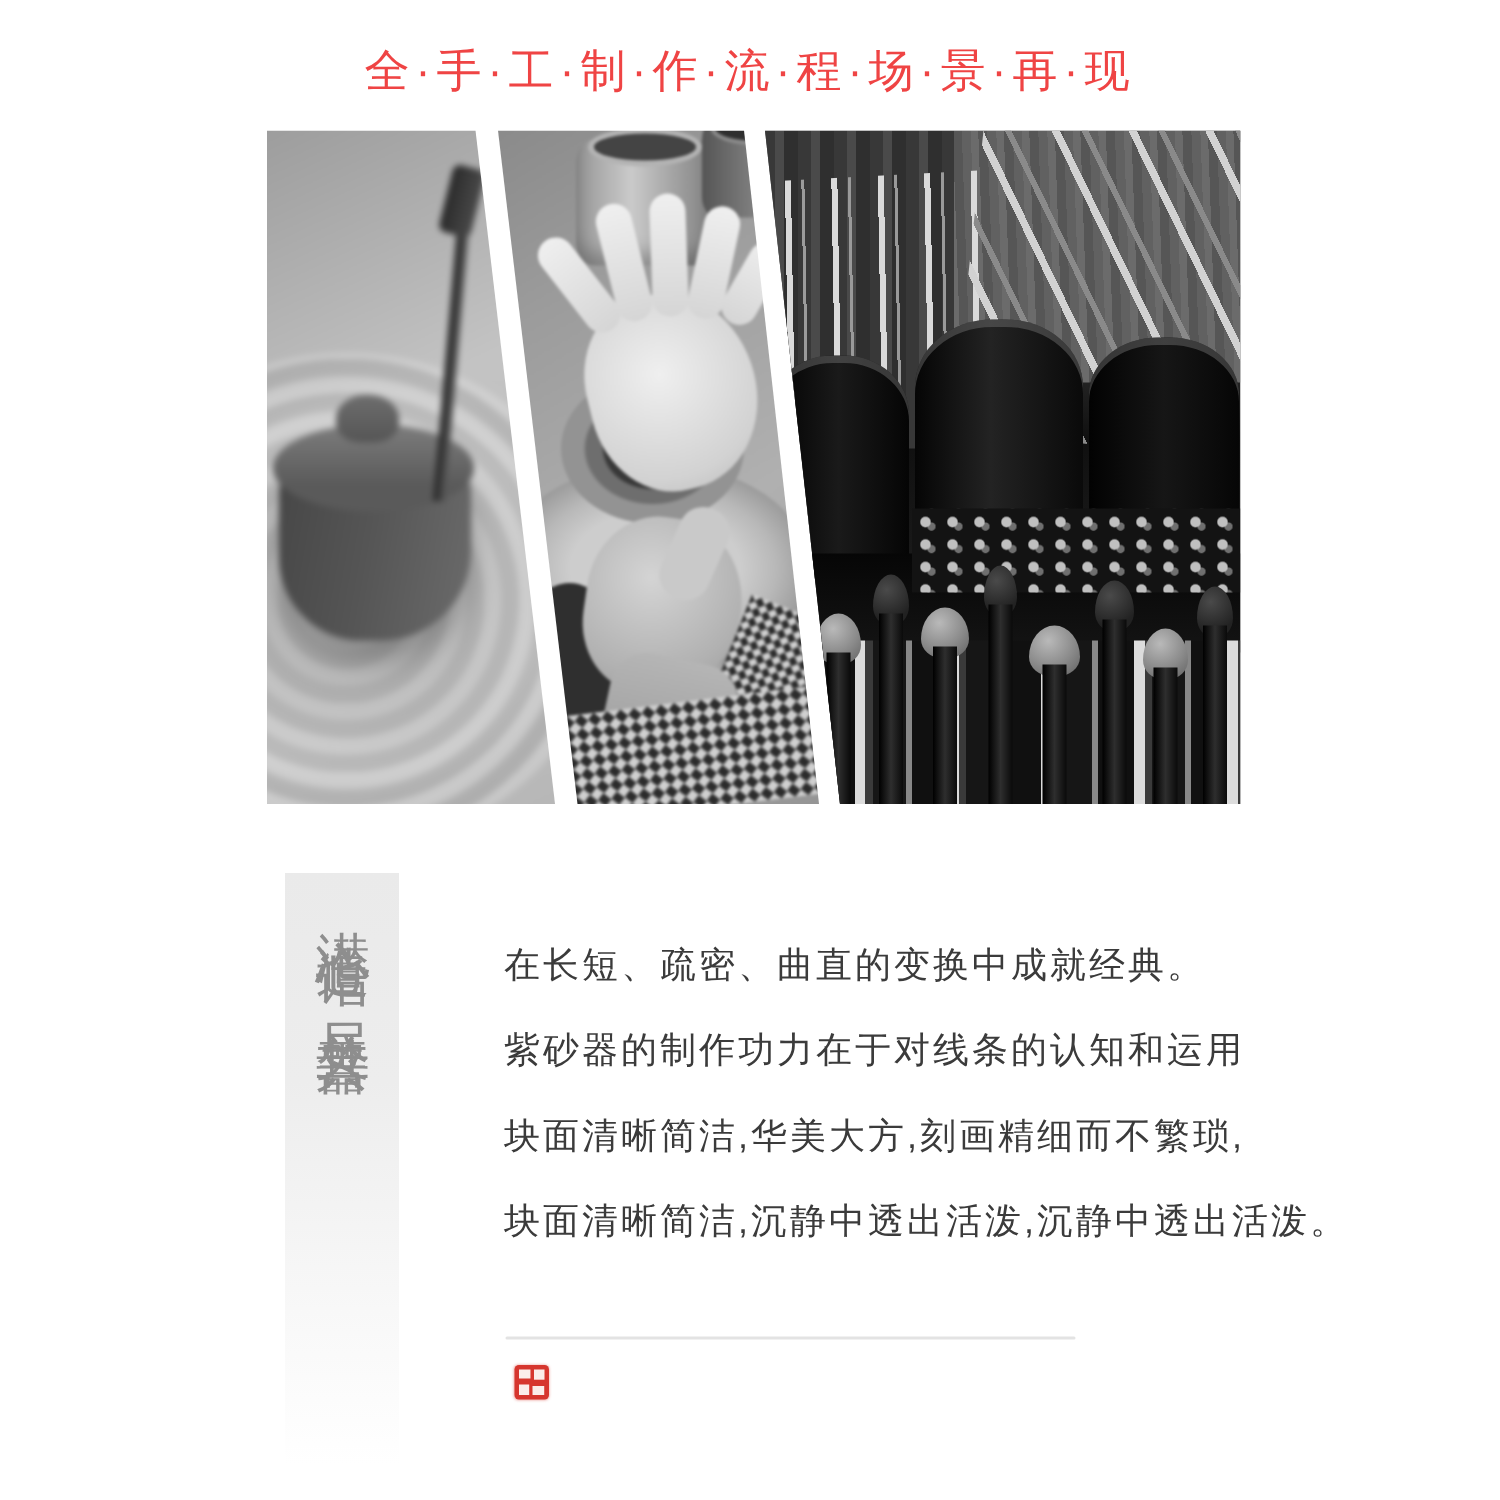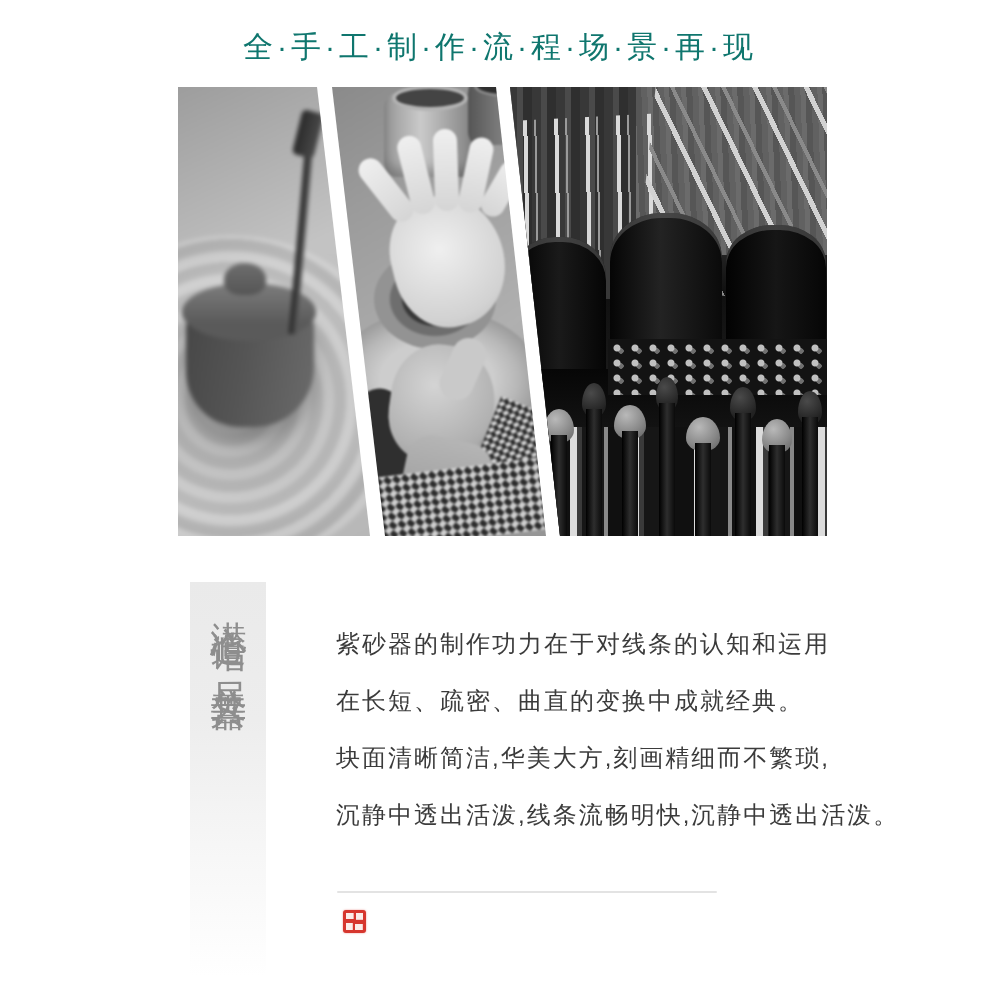--- a/index.html
+++ b/index.html
@@ -5,21 +5,21 @@
   html,body{margin:0;padding:0;}
   body{
     width:1000px;height:1000px;position:relative;background:#ffffff;
     font-family:"Liberation Sans", sans-serif;overflow:hidden;
   }
 
   
   .page-title{
     position:absolute;left:0;right:0;top:27px;margin:0;
     text-align:center;font-size:30px;font-weight:500;letter-spacing:4px;
-    color:#0f766e;font-family:"Liberation Sans",sans-serif;
+    color:#ef4444;font-family:"Liberation Sans",sans-serif;
   }
 
   
   .collage{position:absolute;left:178px;top:87px;width:649px;height:449px;}
   .photo{position:absolute;inset:0;}
   .photo1{clip-path:polygon(0 0,139px 0,192px 449px,0 449px);}
   .photo2{clip-path:polygon(154px 0,318px 0,368px 449px,207px 449px);}
   .photo3{clip-path:polygon(332px 0,649px 0,649px 449px,382px 449px);}
   .inner{position:absolute;inset:-12px;}
   .p1-inner{filter:blur(2px);}
@@ -256,20 +256,20 @@
     </div>
   </div>
 
 </div>
 
 <div class="vstrip">
   <span>潜心造诣　尽善其器</span>
 </div>
 
 <div class="desc">
+  <p>在长短、疏密、曲直的变换中成就经典。</p>
   <p>紫砂器的制作功力在于对线条的认知和运用</p>
-  <p>在长短、疏密、曲直的变换中成就经典。</p>
   <p>块面清晰简洁,华美大方,刻画精细而不繁琐,</p>
-  <p>沉静中透出活泼,线条流畅明快,沉静中透出活泼。</p>
+  <p>块面清晰简洁,沉静中透出活泼,沉静中透出活泼。</p>
 </div>
 
 <div class="hrule"></div>
 <div class="seal"></div>
 
 </body></html>

